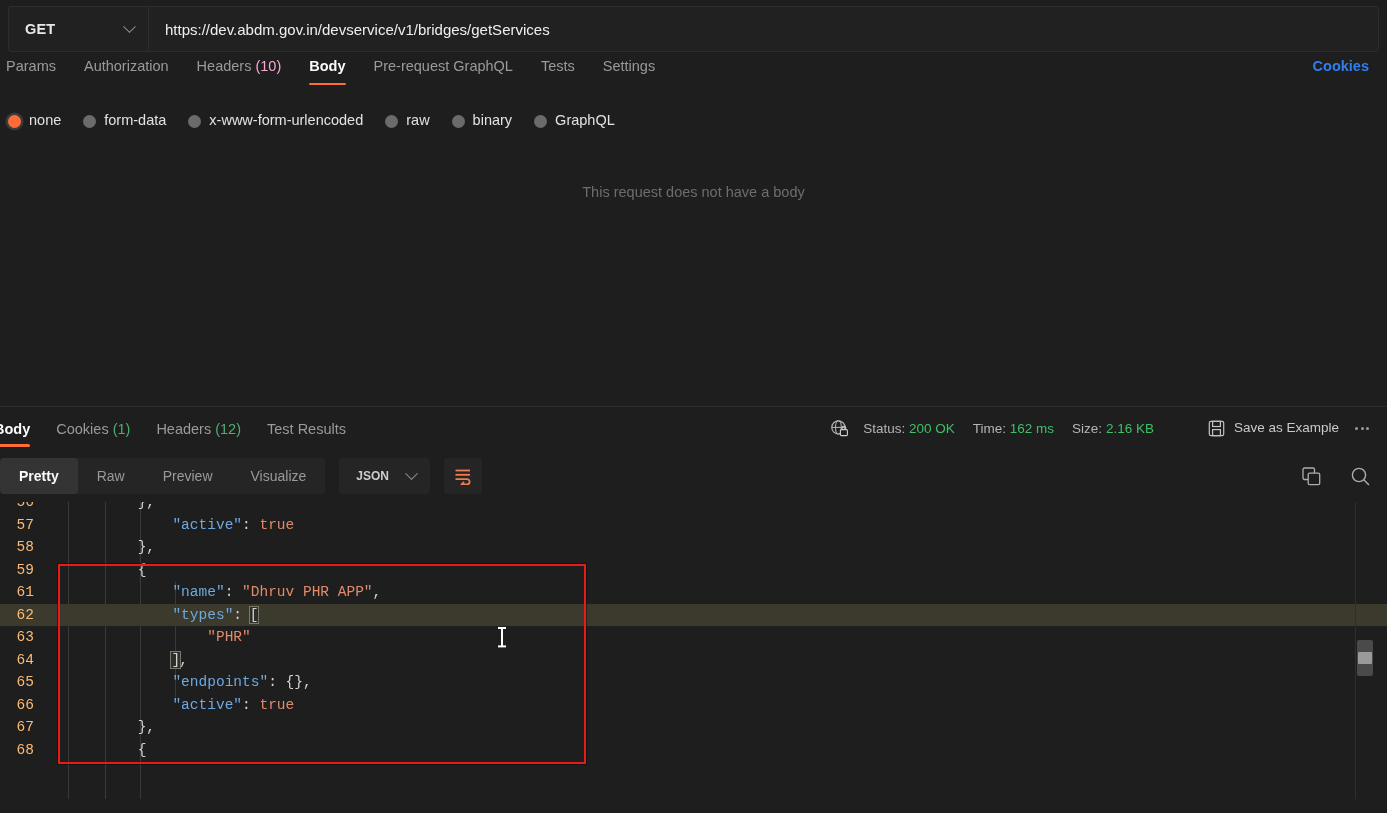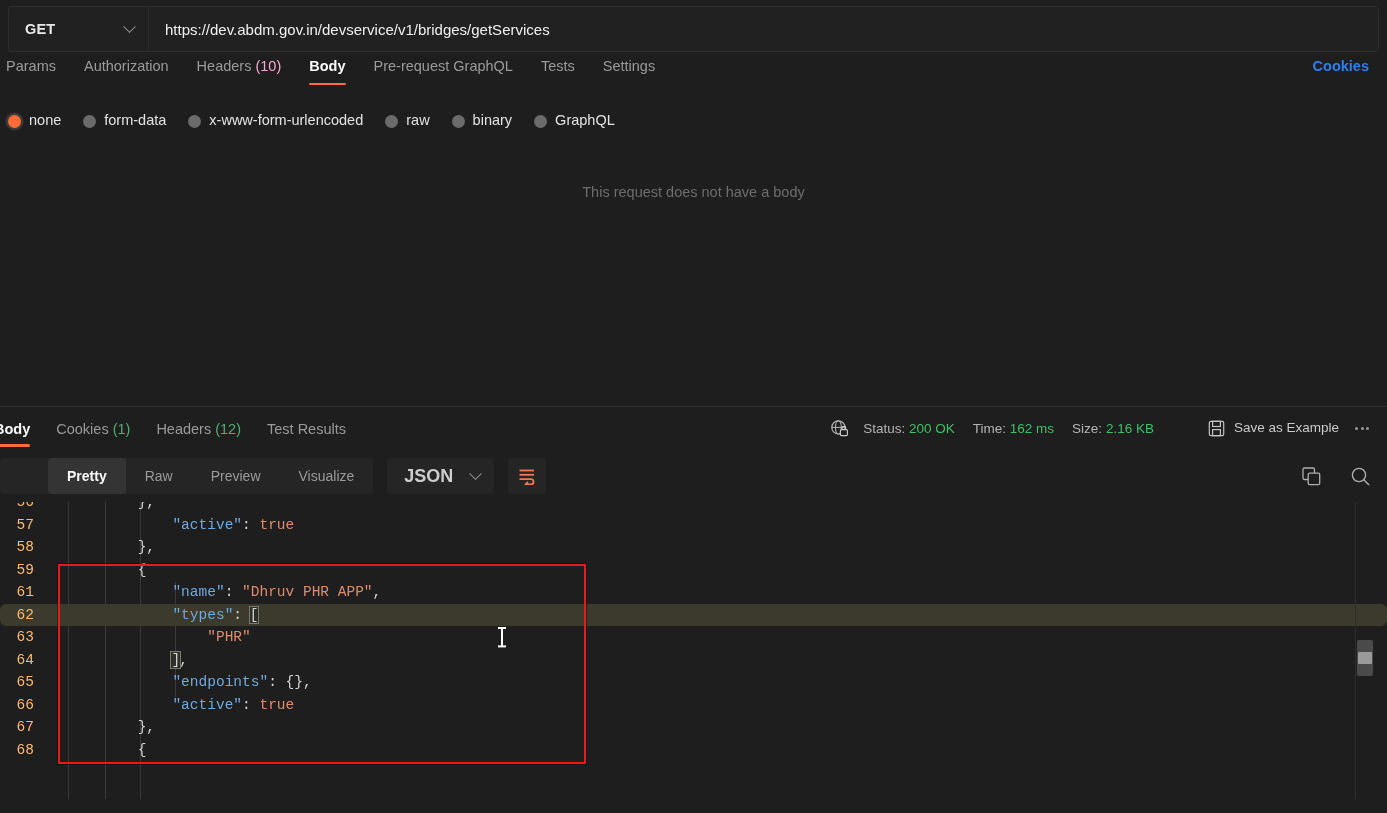--- a/index.html
+++ b/index.html
@@ -136,33 +136,33 @@
   #save-example-btn { display: flex; align-items: flex-start; cursor: pointer; margin-right: 14px; padding-left: 36px; }
   #save-example-btn .lbl { font-size: 13.5px; color: #c9c9c9; margin-left: 9px; }
   #more-actions-btn { display: flex; gap: 2.5px; cursor: pointer; padding: 6px 2px; }
   #more-actions-btn i { width: 3px; height: 3px; border-radius: 50%; background: #9a9a9a; display: block; }
 
   
   #response-toolbar {
     height: 52px; display: flex; align-items: center;
     padding: 0 16px 0 0;
   }
-  .seg-group { display: flex; background: #252525; border-radius: 4px; height: 36px; align-items: flex-end; padding-left: 48px; }
+  .seg-group { display: flex; background: #252525; border-radius: 4px; height: 36px; align-items: flex-end; }
   .seg {
     font-size: 14px; color: #9a9a9a;
     padding: 0 19px; height: 36px;
     display: flex; align-items: center; cursor: pointer;
     border-radius: 4px;
   }
   .seg.active { background: #343434; color: #fafafa; font-weight: 700; }
   #format-select {
     margin-left: 14px; height: 36px; background: #252525; border-radius: 4px;
     display: flex; align-items: center; padding: 0 14px 0 17px; cursor: pointer; gap: 18px;
   }
-  #format-select .lbl { font-size: 18px; color: #cdcdcd; font-weight: 700; }
+  #format-select .lbl { font-size: 12px; color: #cdcdcd; font-weight: 700; }
   #wrap-toggle {
     margin-left: 14px; width: 38px; height: 36px; background: #252525; border-radius: 4px;
     display: flex; align-items: center; justify-content: center; cursor: pointer;
   }
   #response-toolbar-right { margin-left: auto; display: flex; align-items: center; gap: 28px; }
   .icon-btn { cursor: pointer; display: flex; align-items: center; }
 
   
   #code-viewer {
     position: relative;
@@ -171,21 +171,21 @@
     background: #1e1e1e;
     font-family: "Liberation Mono", monospace;
     font-size: 14.5px;
   }
   #code-lines { position: relative; }
   .code-line {
     height: 22.5px; line-height: 22.5px;
     position: relative; white-space: pre;
     display: flex;
   }
-  .code-line.hl { background: #3b3a2c; border-radius: 6px; }
+  .code-line.hl { background: #3b3a2c; }
   .ln {
     width: 46px; min-width: 46px; text-align: right; padding-right: 12px;
     color: #fdba74; user-select: none;
   }
   .code-text { padding-left: 22px; }
   .k  { color: #6ea9e0; }
   .s  { color: #e08b6b; }
   .p  { color: #d4d4d4; }
   .b  { color: #e08b6b; }
   .match {

